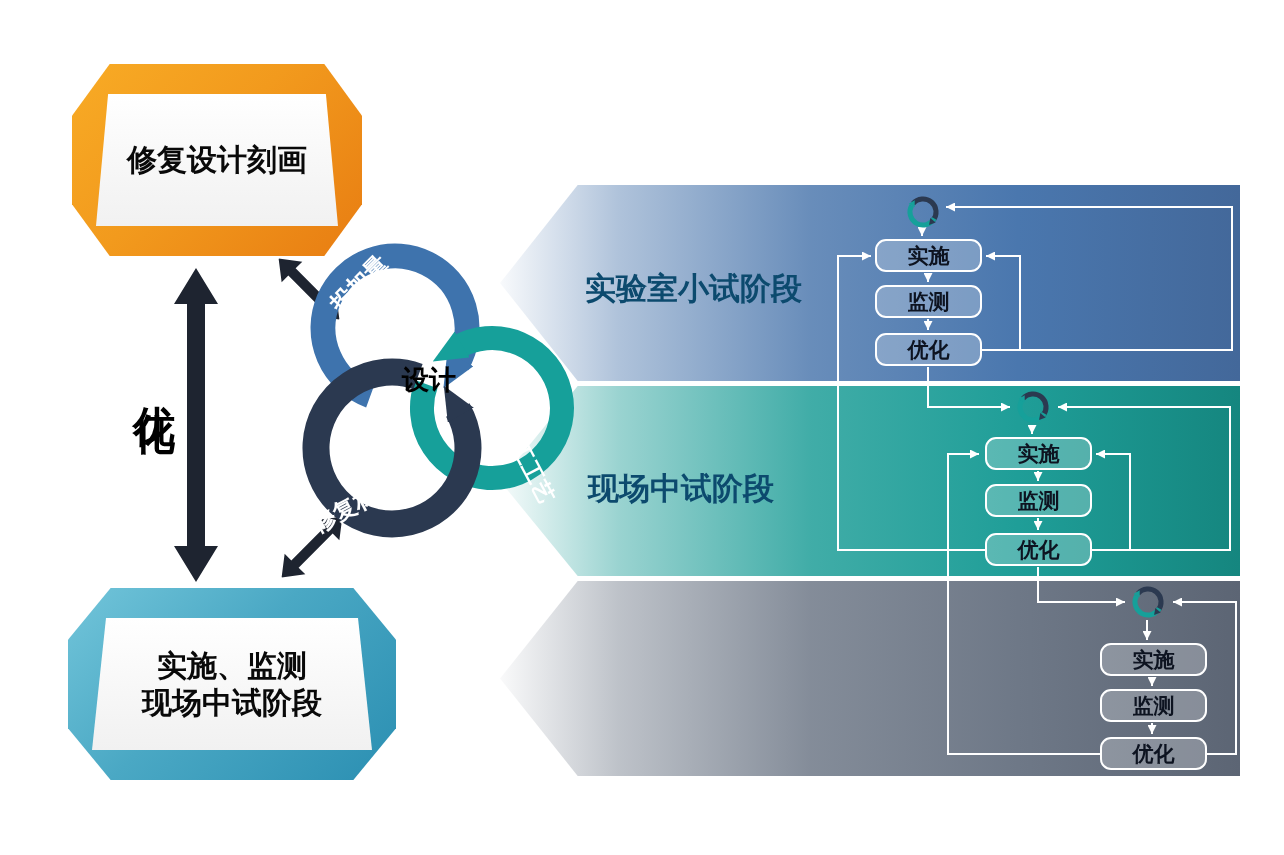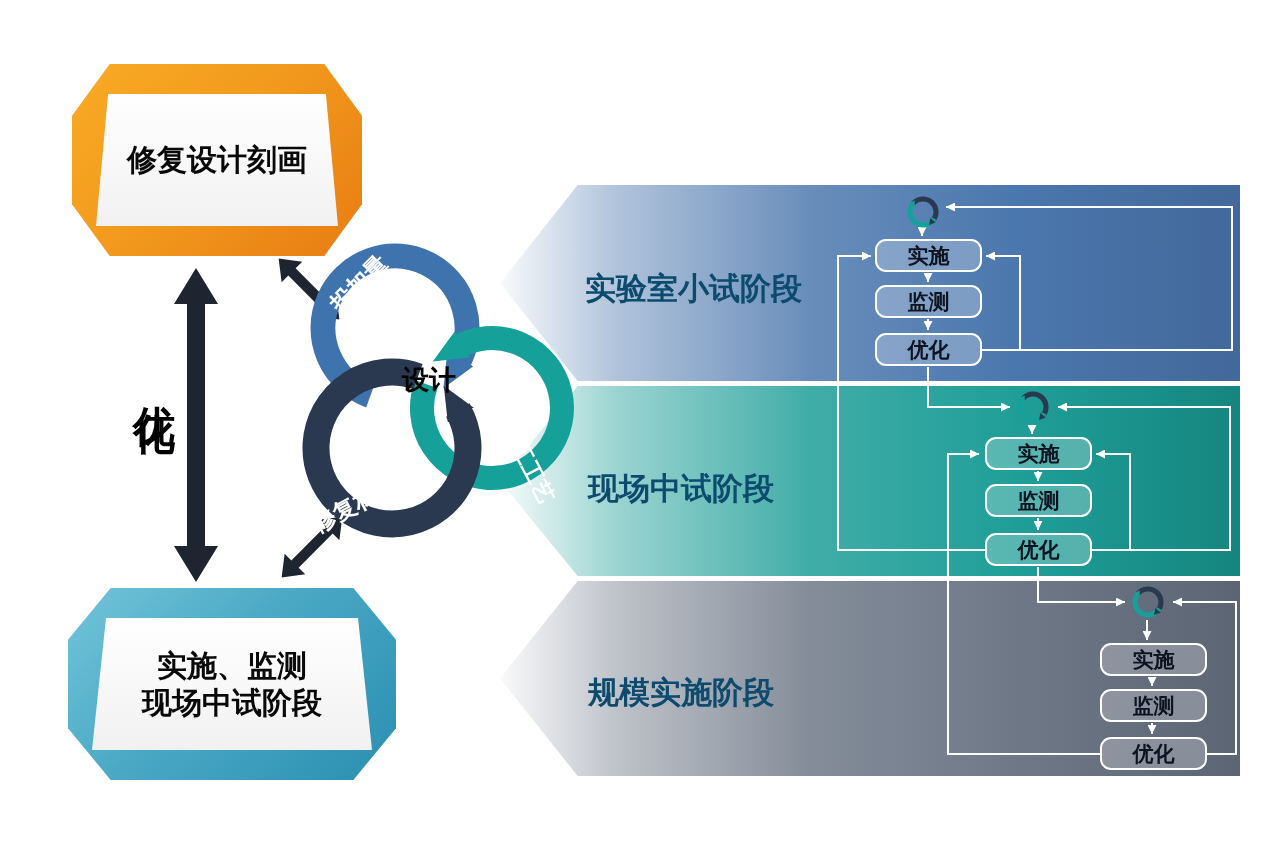--- a/index.html
+++ b/index.html
@@ -93,21 +93,20 @@
       <path d="M1100,754 L948,754 L948,454 L979,454" marker-end="url(#aw)"></path>
       <path d="M1147,620 L1147,640" marker-end="url(#aw)"></path>
       <path d="M1152,677 L1152,686" marker-end="url(#aw)"></path>
       <path d="M1152,723 L1152,734" marker-end="url(#aw)"></path>
       <path d="M1207,754 L1236,754 L1236,602 L1173,602" marker-end="url(#aw)"></path>
     </g>
   </svg>
 
   <div class="stage-label" style="left:585px;top:268px;">实验室小试阶段</div>
   <div class="stage-label" style="left:588px;top:468px;">现场中试阶段</div>
-  <div class="stage-label" style="left:588px;top:672px;">规模实施阶段</div>
 
   <div class="step-box" style="left:875px;top:239px;">实施</div>
   <div class="step-box" style="left:875px;top:285px;">监测</div>
   <div class="step-box" style="left:875px;top:333px;">优化</div>
 
   <div class="step-box" style="left:985px;top:437px;">实施</div>
   <div class="step-box" style="left:985px;top:484px;">监测</div>
   <div class="step-box" style="left:985px;top:533px;">优化</div>
 
   <div class="step-box" style="left:1100px;top:643px;">实施</div>

